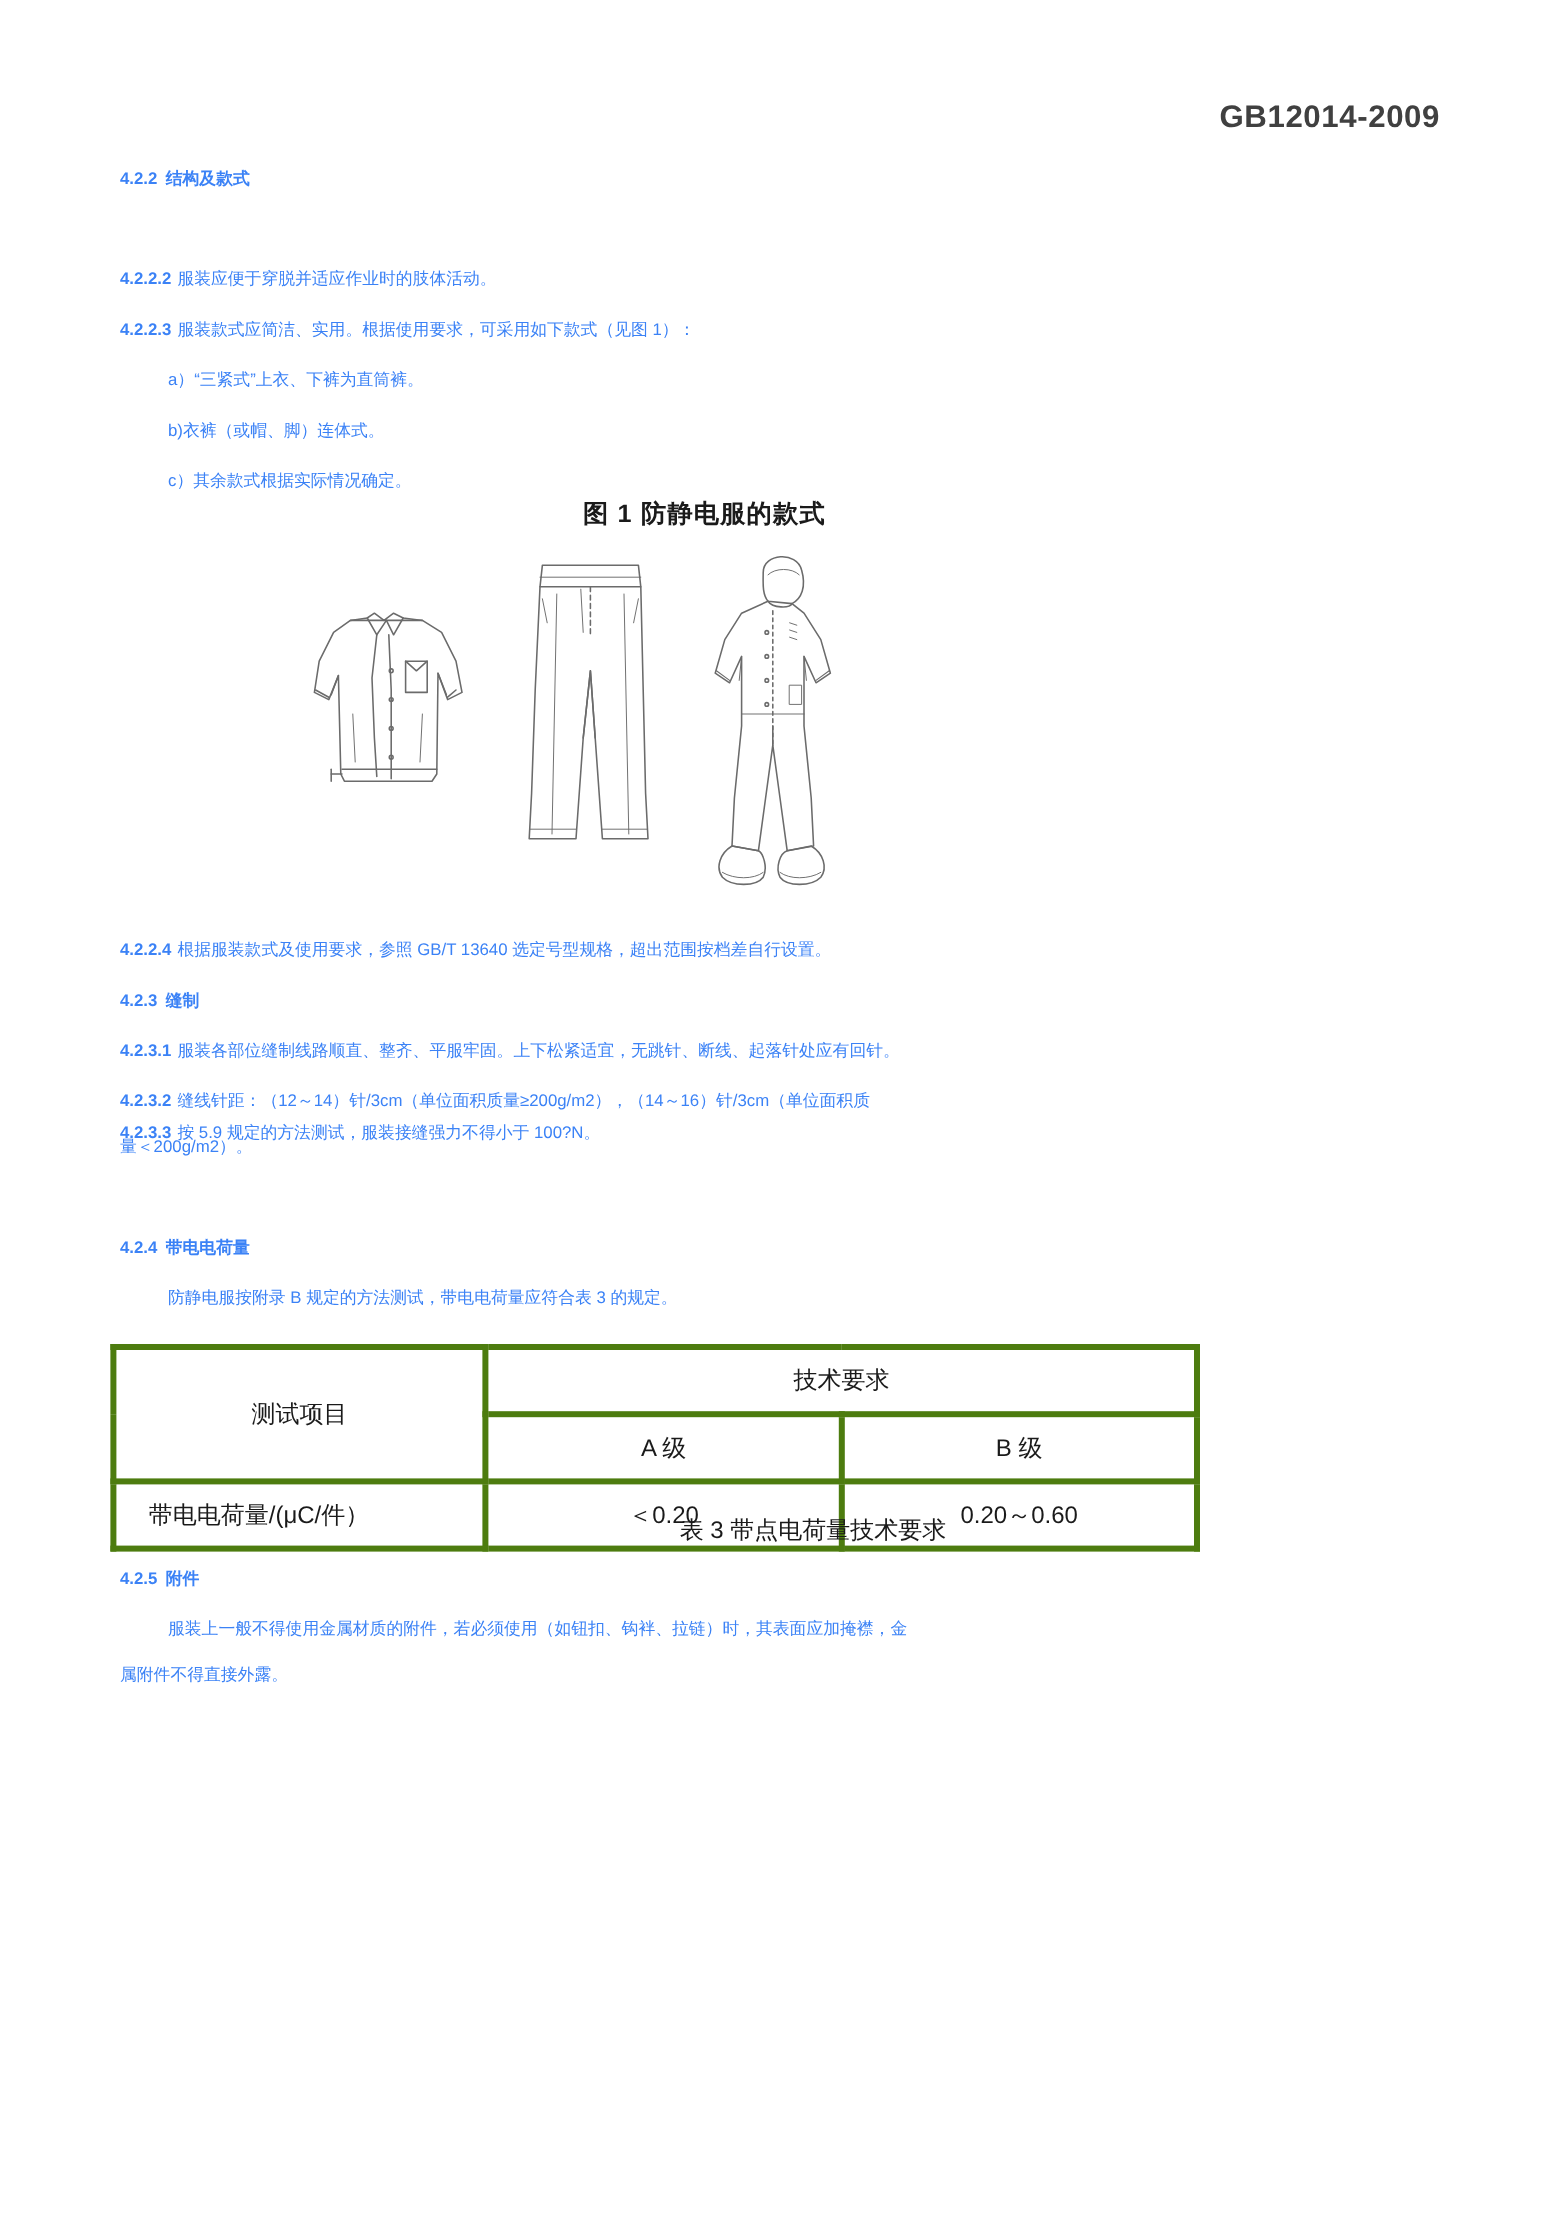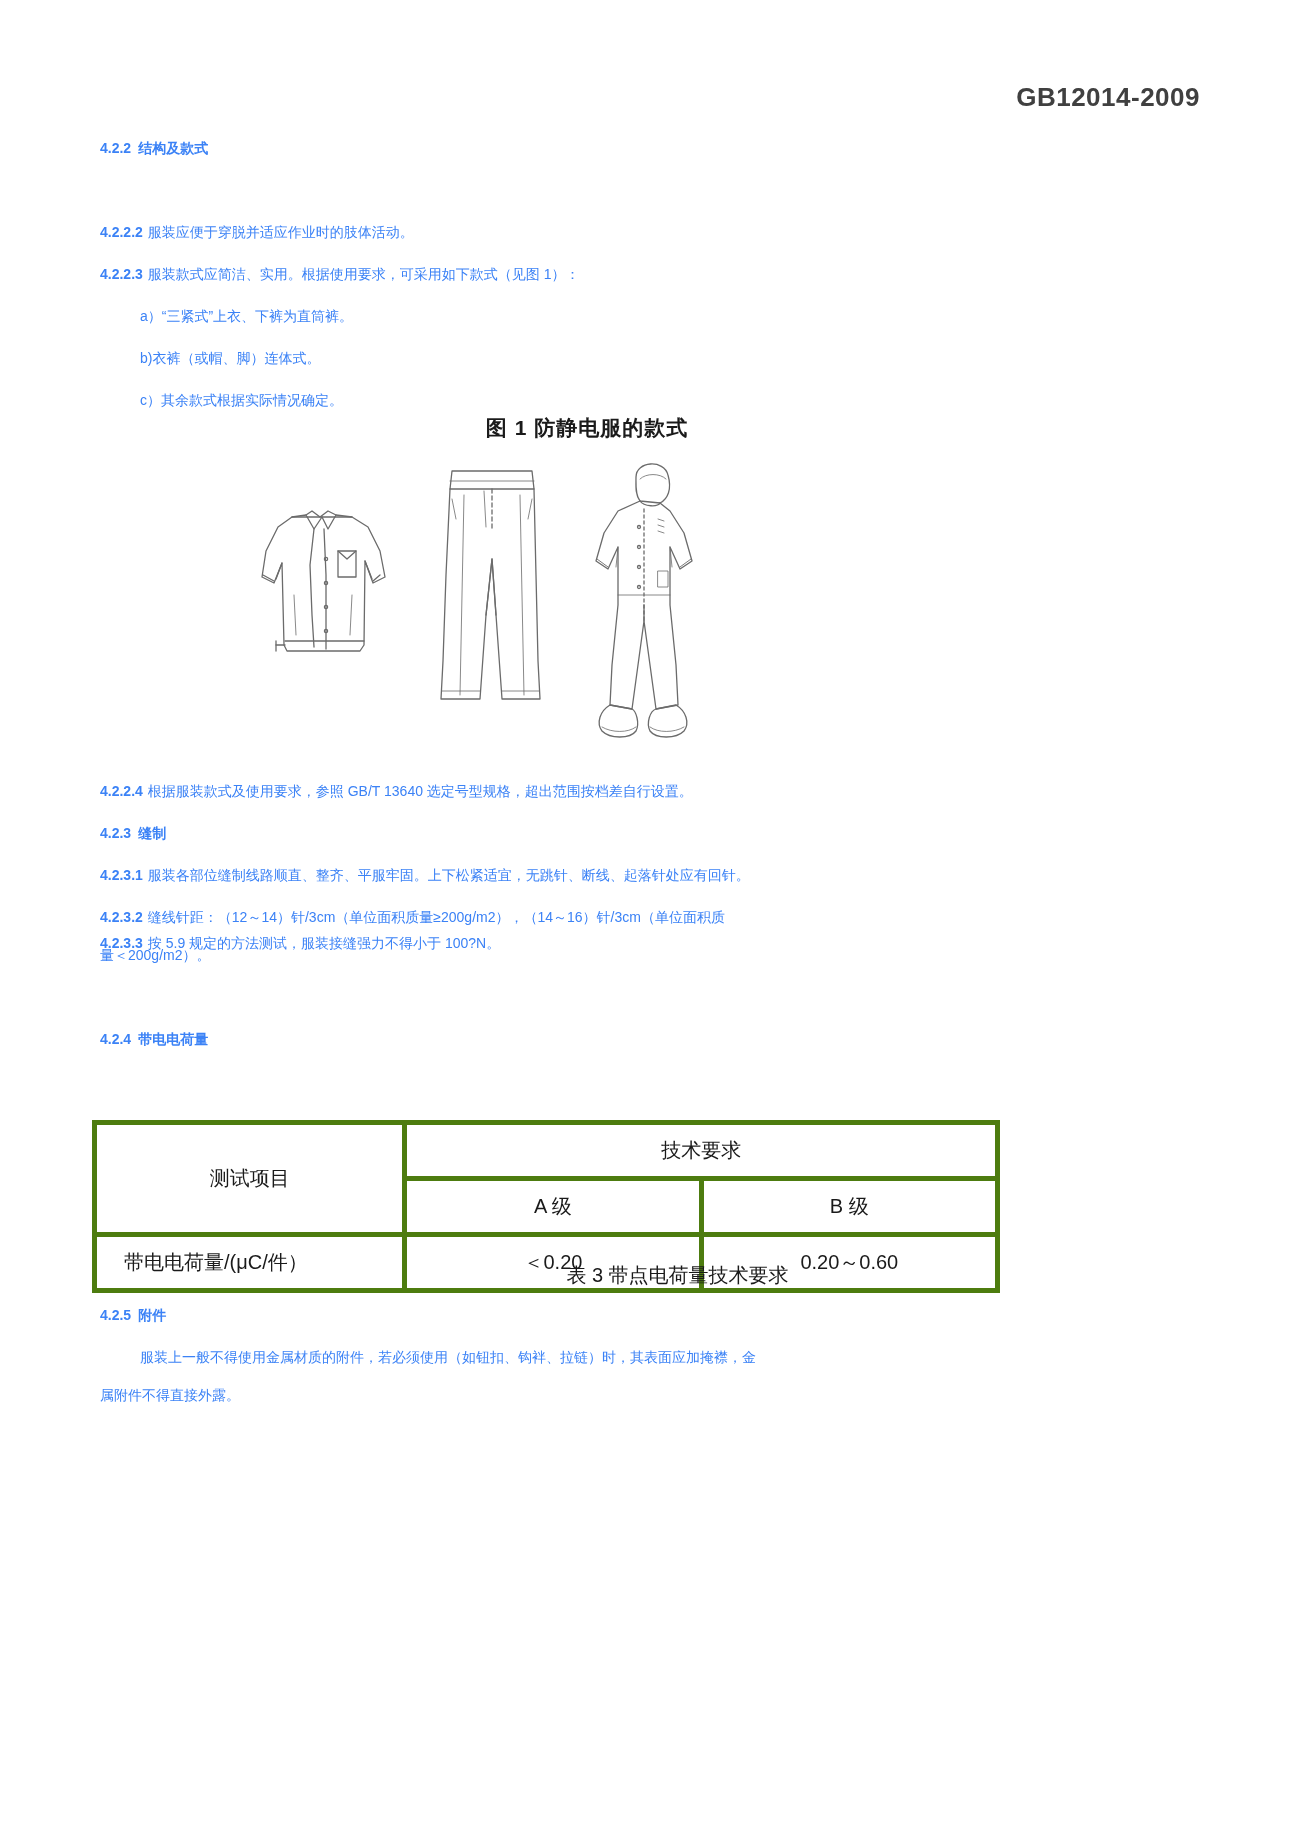--- a/index.html
+++ b/index.html
@@ -262,20 +262,23 @@
   </div>
 
   <div class="blk" style="top:928px;">
     <span class="num">4.2.3.3</span><span>按 5.9 规定的方法测试，服装接缝强力不得小于 100?N。</span>
   </div>
 
   <div class="blk heading" style="top:1024px;">
     <span class="num">4.2.4</span><span>带电电荷量</span>
   </div>
 
+  <div class="blk para-indent" style="top:1066px;">
+    <span>防静电服按附录 B 规定的方法测试，带电电荷量应符合表 3 的规定。</span>
+  </div>
 
   <table class="data-table">
     <tbody>
       <tr>
         <td rowspan="2" style="width:310px;">测试项目</td>
         <td colspan="2">技术要求</td>
       </tr>
       <tr>
         <td style="width:299px;">A 级</td>
         <td style="width:299px;">B 级</td>

